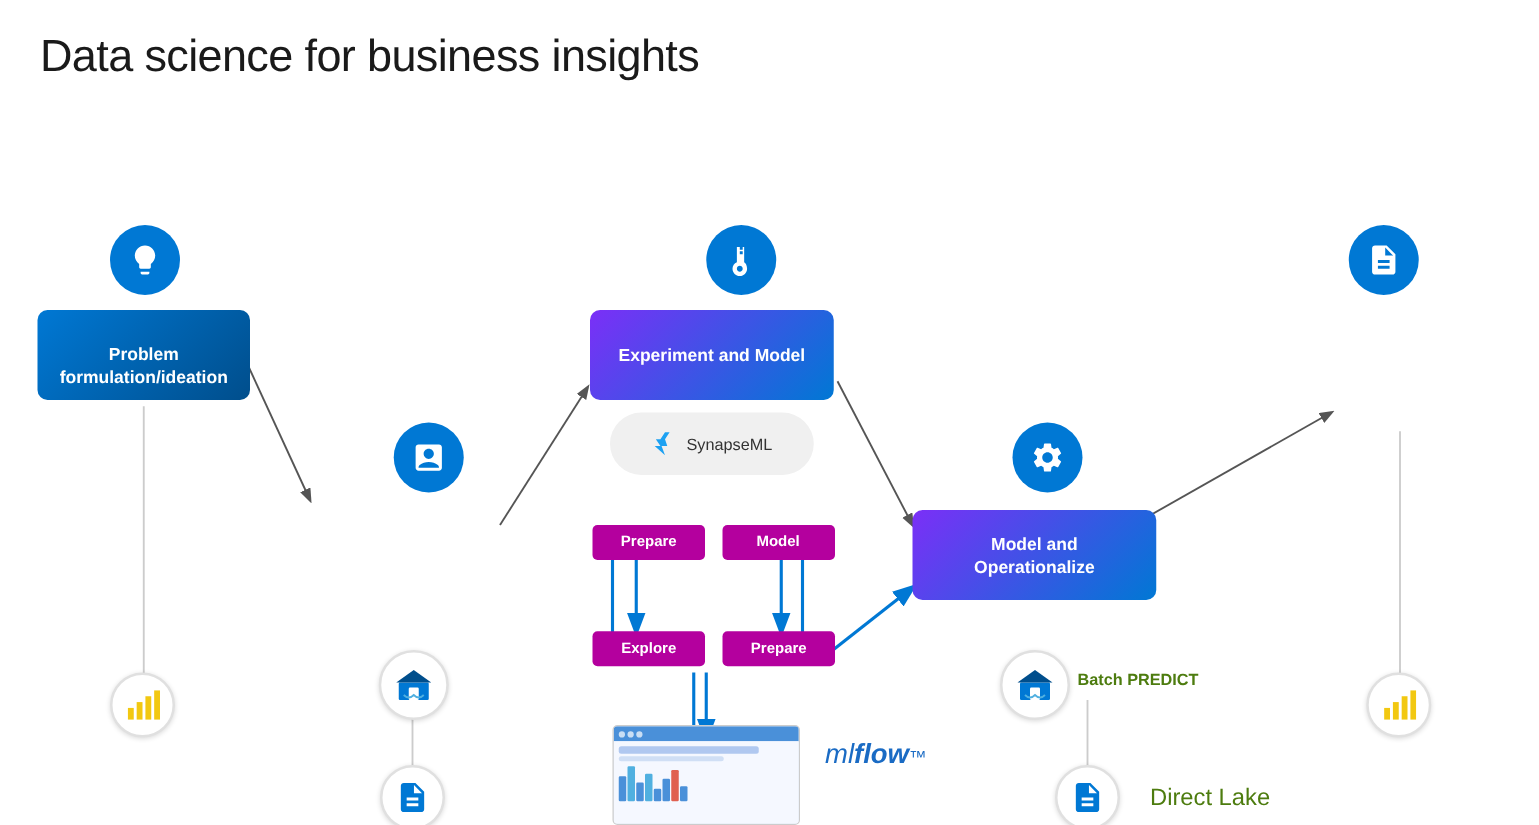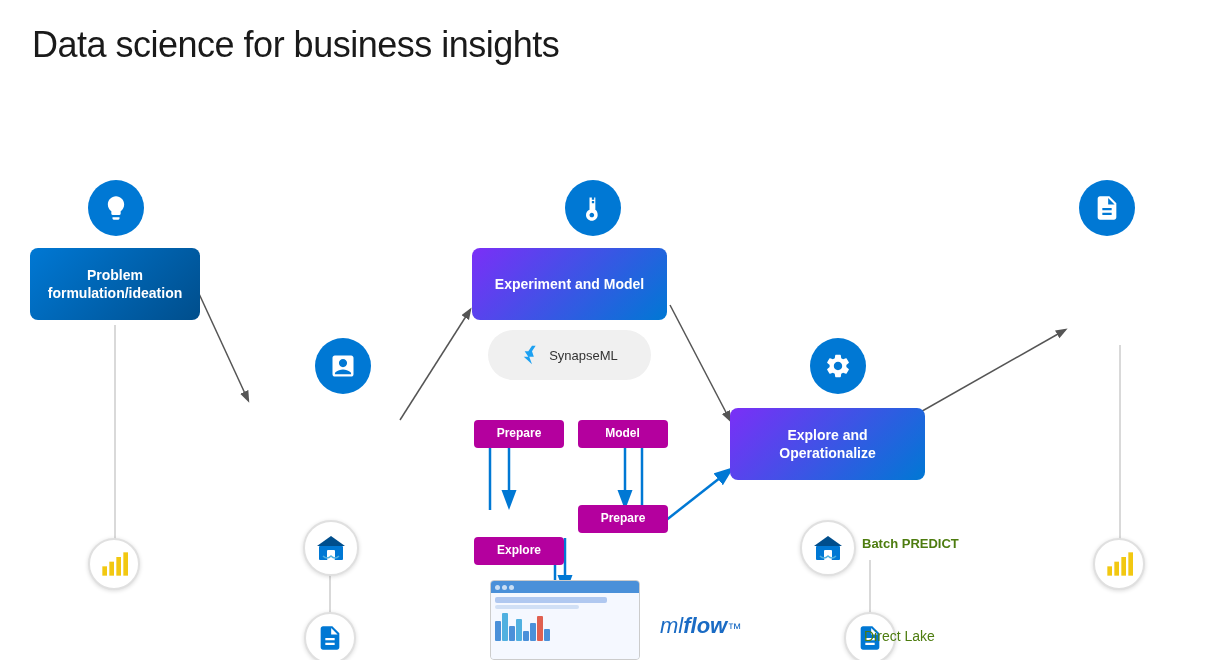--- a/index.html
+++ b/index.html
@@ -50,20 +50,21 @@
       text-align: center;
       font-size: 14px;
       font-weight: 600;
       color: #fff;
       padding: 10px 14px;
       line-height: 1.3;
     }
 
     .box-blue {
       background: linear-gradient(135deg, #0078d4, #004e8c);
+      align-items: flex-end;
     }
 
     .box-purple {
       background: linear-gradient(135deg, #7b2ff7, #0078d4);
     }
 
     .box-pink {
       background: #b4009e;
       font-size: 12px;
       font-weight: 600;
@@ -131,21 +132,20 @@
       padding: 0 20px;
     }
 
     
     .mlflow-text {
       position: absolute;
       font-size: 22px;
       font-weight: 400;
       color: #1a6bc4;
       font-style: italic;
-      margin-top: 23px;
     }
 
     
     .arrows-svg {
       position: absolute;
       top: 0;
       left: 0;
       width: 1231px;
       height: 570px;
       pointer-events: none;
@@ -307,21 +307,21 @@
   </div>
 
   <div class="box box-pink" style="left:474px; top:330px; width:90px; height:28px; font-size:12px;">
     <span>Prepare</span>
   </div>
 
   <div class="box box-pink" style="left:578px; top:330px; width:90px; height:28px; font-size:12px;padding-left:13px;">
     <span>Model</span>
   </div>
 
-  <div class="box box-pink" style="left:474px; top:415px; width:90px; height:28px; font-size:12px;margin-top:32px;">
+  <div class="box box-pink" style="left:474px; top:415px; width:90px; height:28px; font-size:12px;">
     <span>Explore</span>
   </div>
 
   <div class="box box-pink" style="left:578px; top:415px; width:90px; height:28px; font-size:12px;">
     <span>Prepare</span>
   </div>
 
   <div class="data-wrangler" style="left:490px; top:490px; width:150px; height:80px;">
     <div class="dw-header">
       <div class="dw-dot"></div>
@@ -350,21 +350,21 @@
     <span style="font-style:italic;">ml</span><span style="font-weight:600; font-style:italic;">flow</span><span style="font-size:14px; color:#1a6bc4;">™</span>
   </div>
 
   <div class="circle-icon" style="left:810px; top:248px;">
     <svg class="icon-svg" viewBox="0 0 24 24">
       <path d="M19.14,12.94c0.04-0.3,0.06-0.61,0.06-0.94c0-0.32-0.02-0.64-0.07-0.94l2.03-1.58c0.18-0.14,0.23-0.41,0.12-0.61 l-1.92-3.32c-0.12-0.22-0.37-0.29-0.59-0.22l-2.39,0.96c-0.5-0.38-1.03-0.7-1.62-0.94L14.4,2.81c-0.04-0.24-0.24-0.41-0.48-0.41 h-3.84c-0.24,0-0.43,0.17-0.47,0.41L9.25,5.35C8.66,5.59,8.12,5.92,7.63,6.29L5.24,5.33c-0.22-0.08-0.47,0-0.59,0.22L2.74,8.87 C2.62,9.08,2.66,9.34,2.86,9.48l2.03,1.58C4.84,11.36,4.8,11.69,4.8,12s0.02,0.64,0.07,0.94l-2.03,1.58 c-0.18,0.14-0.23,0.41-0.12,0.61l1.92,3.32c0.12,0.22,0.37,0.29,0.59,0.22l2.39-0.96c0.5,0.38,1.03,0.7,1.62,0.94l0.36,2.54 c0.05,0.24,0.24,0.41,0.48,0.41h3.84c0.24,0,0.44-0.17,0.47-0.41l0.36-2.54c0.59-0.24,1.13-0.56,1.62-0.94l2.39,0.96 c0.22,0.08,0.47,0,0.59-0.22l1.92-3.32c0.12-0.22,0.07-0.47-0.12-0.61L19.14,12.94z M12,15.6c-1.98,0-3.6-1.62-3.6-3.6 s1.62-3.6,3.6-3.6s3.6,1.62,3.6,3.6S13.98,15.6,12,15.6z" fill="white"></path>
     </svg>
   </div>
 
   <div class="box box-purple" style="left:730px; top:318px; width:195px; height:72px;">
-    <span>Explore and Operationalize</span>
+    <span>Model and Operationalize</span>
   </div>
 
   <div class="warehouse-circle" style="left:800px; top:430px;">
     <svg width="32" height="32" viewBox="0 0 32 32">
       <rect x="4" y="14" width="24" height="14" rx="1" fill="#0078d4"></rect>
       <polygon points="2,14 16,4 30,14" fill="#004e8c"></polygon>
       <rect x="12" y="18" width="8" height="10" fill="#fff" rx="1"></rect>
       <path d="M8 24 Q12 28 16 24 Q20 28 24 24" fill="none" stroke="#50b0e0" stroke-width="1.5"></path>
     </svg>
   </div>
@@ -372,21 +372,21 @@
   <div class="label-text" style="left:862px; top:445px; font-weight:600; font-size:13px;">
     <div style="line-height:1.4; white-space:nowrap;">Batch PREDICT</div>
   </div>
 
   <div class="doc-circle" style="left:844px; top:522px;">
     <svg width="28" height="28" viewBox="0 0 24 24">
       <path d="M14 2H6c-1.1 0-2 .9-2 2v16c0 1.1.9 2 2 2h12c1.1 0 2-.9 2-2V8l-6-6zm2 16H8v-2h8v2zm0-4H8v-2h8v2zm-3-5V3.5L18.5 9H13z" fill="#0078d4"></path>
     </svg>
   </div>
 
-  <div class="label-text" style="left:864px; top:538px; font-size:14px;">Direct Lake</div>
+  <div class="label-text" style="left:920px; top:538px; font-size:19px;">Direct Lake</div>
 
   <div class="circle-icon" style="left:1079px; top:90px;">
     <svg class="icon-svg" viewBox="0 0 24 24">
       <path d="M14 2H6c-1.1 0-2 .9-2 2v16c0 1.1.9 2 2 2h12c1.1 0 2-.9 2-2V8l-6-6zm2 16H8v-2h8v2zm0-4H8v-2h8v2zm-3-5V3.5L18.5 9H13z" fill="white"></path>
     </svg>
   </div>
 
 
   <div class="powerbi-circle" style="left:1093px; top:448px;">
     <svg width="28" height="28" viewBox="0 0 24 24">

